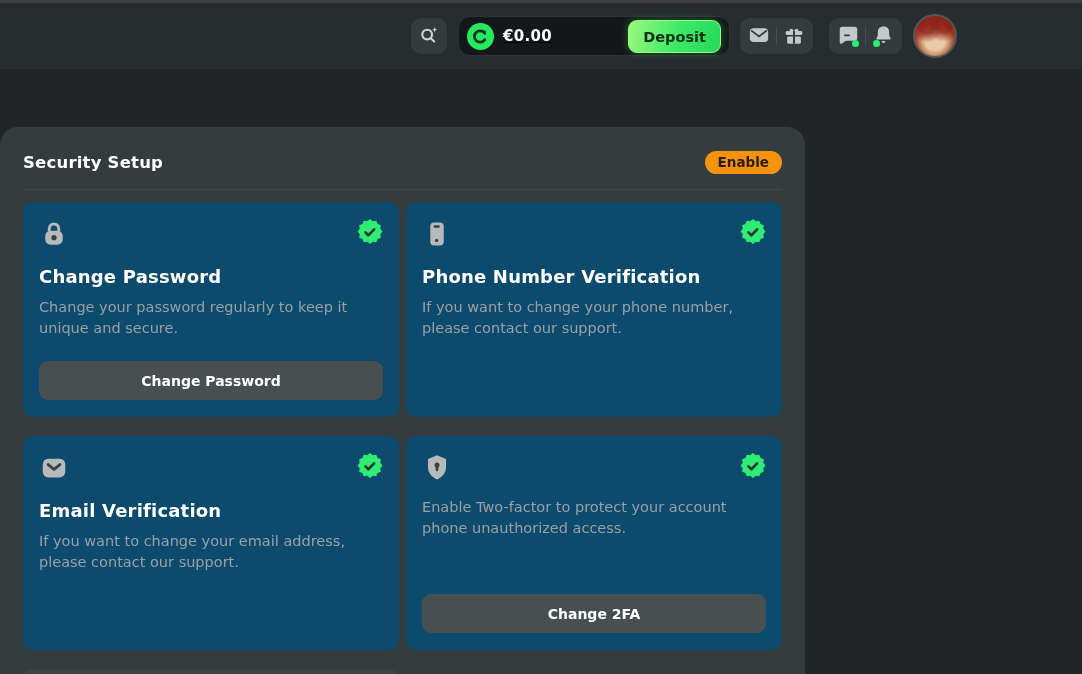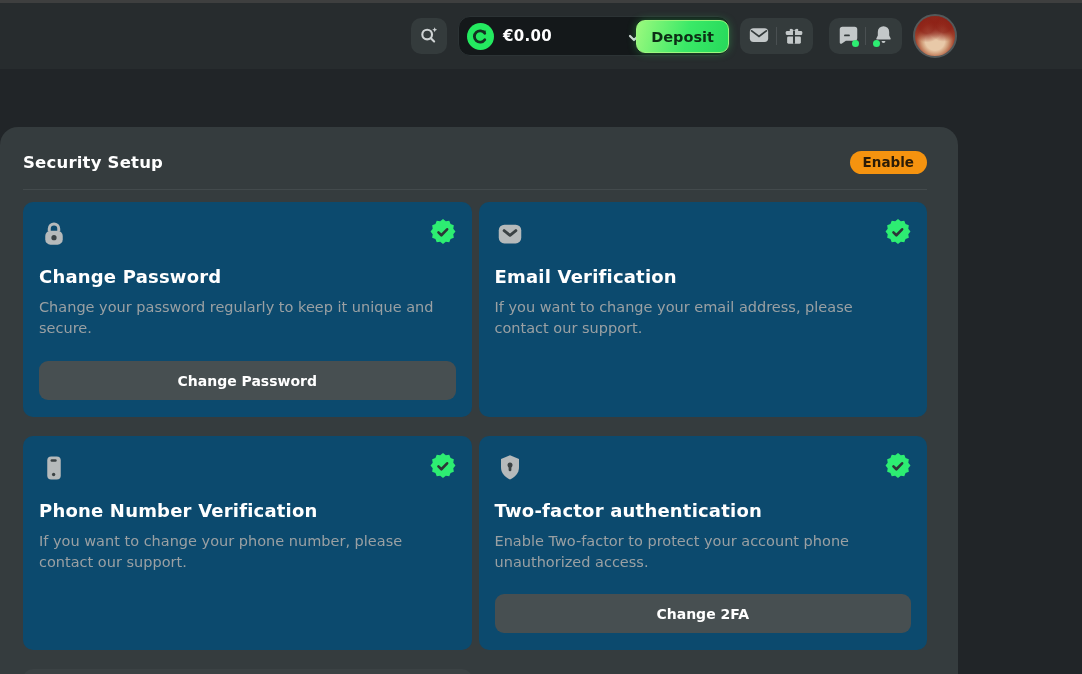--- a/index.html
+++ b/index.html
@@ -7,40 +7,40 @@
   body {
     width:1082px; height:674px; overflow:hidden; position:relative;
     background:#212528;
     font-family:"DejaVu Sans","Liberation Sans",sans-serif;
     -webkit-font-smoothing:antialiased;
   }
 
   
   .top-strip { position:absolute; top:0; left:0; right:0; height:3px; background:#3e3f3f; }
   .navbar { position:absolute; top:3px; left:0; right:0; height:66px; background:#272c2e; }
-  .nav-inner { position:absolute; left:411px; top:0; height:66px; display:flex; align-items:center; }
+  .nav-inner { position:absolute; left:411px; top:0; height:66px; display:flex; align-items:center;text-decoration:underline; }
 
   .icon-btn {
     width:36px; height:36px; border-radius:10px; background:#343b3c; border:none;
     display:flex; align-items:center; justify-content:center; cursor:pointer; padding:0;
   }
 
   .balance-pill {
     margin-left:11px; width:272px; height:40px; background:#14181a;
     border:1px solid #2c3335; border-radius:12px;
     display:flex; align-items:center; padding-left:8px; position:relative;
   }
   .coin {
     width:27px; height:27px; border-radius:50%; background:#24ea60;
     display:flex; align-items:center; justify-content:center; flex:0 0 auto;
   }
   .balance-text { color:#ffffff; font-weight:700; font-size:15px; margin-left:9px; letter-spacing:.3px; }
   .pill-chevron { position:absolute; right:88px; top:13px; }
   .deposit-btn {
-    position:absolute; right:0; top:3px; height:33px; padding:0 14px;
+    position:absolute; right:8px; top:3px; height:33px; padding:0 14px;
     border-radius:9px; border:1.5px solid #9df87f;
     background:linear-gradient(105deg,#9bf97e 0%,#3ae967 55%,#26d95b 100%);
     color:#0d2f16; font-weight:800; font-size:14.5px; cursor:pointer;
     font-family:"DejaVu Sans","Liberation Sans",sans-serif;
     box-shadow:0 0 8px rgba(60,233,103,.35);
   }
 
   .icon-group {
     margin-left:10px; height:36px; border-radius:10px; background:#343b3c;
     display:flex; align-items:center; padding:0 2px;
@@ -61,22 +61,22 @@
     background:
       radial-gradient(circle at 50% 62%, #e8c9a8 0 30%, #cf9a76 42%, #a84a32 58%, #7e3224 78%, #6b2a20 100%);
     position:relative; overflow:hidden;
   }
   .avatar::after{ content:""; position:absolute; inset:0;
     background:radial-gradient(circle at 30% 25%, rgba(140,30,20,.8) 0 18%, transparent 40%),
                radial-gradient(circle at 72% 22%, rgba(140,30,20,.8) 0 18%, transparent 40%);}
 
   
   .panel {
-    position:absolute; left:0; top:127px; width:958px; height:547px;
-    background:#353c3e; border-radius:18px 18px 0 0; padding:23px 31px 0 23px; overflow:hidden;
+    position:absolute; left:0; top:127px; width:805px; height:547px;
+    background:#353c3e; border-radius:18px 18px 0 0; padding:23px 23px 0 23px; overflow:hidden;
   }
   .panel-header { display:flex; align-items:center; justify-content:space-between; height:24px; }
   .panel-title { color:#ffffff; font-size:16.5px; font-weight:700; letter-spacing:.2px; }
   .strength-badge {
     background:#f5930f; color:#2a1b07; font-size:13.5px; font-weight:700;
     padding:4px 13px; border-radius:12px; line-height:15px;
   }
   .panel-divider { height:1px; background:#434a4c; margin-top:15px; }
 
   .cards-grid {
@@ -204,66 +204,65 @@
         </svg>
       </span>
       <div class="card-title">Change Password</div>
       <div class="card-desc">Change your password regularly to keep it unique and secure.</div>
       <button class="card-btn">Change Password</button>
     </div>
 
     <div class="card">
       <span class="card-icon">
         <svg width="30" height="30" viewBox="0 0 24 24">
-          <rect x="3" y="4.5" width="18" height="15" rx="4.5" fill="#b6babb"></rect>
-          <path d="M7.3 9.3l4.7 3.8 4.7-3.8" stroke="#3b4244" stroke-width="2.3" fill="none" stroke-linecap="round" stroke-linejoin="round"></path>
-        </svg>
-      </span>
-      <span class="verified-badge">
-        <svg width="26" height="26" viewBox="0 0 24 24">
-          <path d="M12 0l2.6 2 3.2-.5 1.2 3 3 1.2-.5 3.2 2 2.6-2 2.6.5 3.2-3 1.2-1.2 3-3.2-.5-2.6 2-2.6-2-3.2.5-1.2-3-3-1.2.5-3.2-2-2.6 2-2.6-.5-3.2 3-1.2 1.2-3 3.2.5z" fill="#2ded72"></path>
-          <path d="M7.8 12.3l2.7 2.7 5.3-5.5" stroke="#2c3537" stroke-width="2.4" fill="none" stroke-linecap="round" stroke-linejoin="round"></path>
-        </svg>
-      </span>
-      <div class="card-title">Email Verification</div>
-      <div class="card-desc">If you want to change your email address, please contact our support.</div>
-    </div>
-
-    <div class="card">
-      <span class="card-icon">
-        <svg width="30" height="30" viewBox="0 0 24 24">
           <rect x="6.6" y="2.8" width="10.8" height="18.4" rx="3.2" fill="#b6babb"></rect>
           <line x1="10.2" y1="6" x2="13.2" y2="6" stroke="#3b4244" stroke-width="1.9" stroke-linecap="round"></line>
           <circle cx="11.7" cy="17.2" r="1.35" fill="#3b4244"></circle>
         </svg>
       </span>
       <span class="verified-badge">
         <svg width="26" height="26" viewBox="0 0 24 24">
           <path d="M12 0l2.6 2 3.2-.5 1.2 3 3 1.2-.5 3.2 2 2.6-2 2.6.5 3.2-3 1.2-1.2 3-3.2-.5-2.6 2-2.6-2-3.2.5-1.2-3-3-1.2.5-3.2-2-2.6 2-2.6-.5-3.2 3-1.2 1.2-3 3.2.5z" fill="#2ded72"></path>
           <path d="M7.8 12.3l2.7 2.7 5.3-5.5" stroke="#2c3537" stroke-width="2.4" fill="none" stroke-linecap="round" stroke-linejoin="round"></path>
         </svg>
       </span>
       <div class="card-title">Phone Number Verification</div>
       <div class="card-desc">If you want to change your phone number, please contact our support.</div>
     </div>
 
     <div class="card">
       <span class="card-icon">
         <svg width="30" height="30" viewBox="0 0 24 24">
+          <rect x="3" y="4.5" width="18" height="15" rx="4.5" fill="#b6babb"></rect>
+          <path d="M7.3 9.3l4.7 3.8 4.7-3.8" stroke="#3b4244" stroke-width="2.3" fill="none" stroke-linecap="round" stroke-linejoin="round"></path>
+        </svg>
+      </span>
+      <span class="verified-badge">
+        <svg width="26" height="26" viewBox="0 0 24 24">
+          <path d="M12 0l2.6 2 3.2-.5 1.2 3 3 1.2-.5 3.2 2 2.6-2 2.6.5 3.2-3 1.2-1.2 3-3.2-.5-2.6 2-2.6-2-3.2.5-1.2-3-3-1.2.5-3.2-2-2.6 2-2.6-.5-3.2 3-1.2 1.2-3 3.2.5z" fill="#2ded72"></path>
+          <path d="M7.8 12.3l2.7 2.7 5.3-5.5" stroke="#2c3537" stroke-width="2.4" fill="none" stroke-linecap="round" stroke-linejoin="round"></path>
+        </svg>
+      </span>
+      <div class="card-title">Email Verification</div>
+      <div class="card-desc">If you want to change your email address, please contact our support.</div>
+    </div>
+
+    <div class="card">
+      <span class="card-icon">
+        <svg width="30" height="30" viewBox="0 0 24 24">
           <path d="M12 1.8l7.2 3v6.4c0 4.9-2.9 7.9-7.2 10-4.3-2.1-7.2-5.1-7.2-10V4.8z" fill="#b6babb"></path>
           <circle cx="12" cy="9.6" r="2" fill="#3b4244"></circle>
           <rect x="10.9" y="10.2" width="2.2" height="4.4" rx="1.1" fill="#3b4244"></rect>
         </svg>
       </span>
       <span class="verified-badge">
         <svg width="26" height="26" viewBox="0 0 24 24">
           <path d="M12 0l2.6 2 3.2-.5 1.2 3 3 1.2-.5 3.2 2 2.6-2 2.6.5 3.2-3 1.2-1.2 3-3.2-.5-2.6 2-2.6-2-3.2.5-1.2-3-3-1.2.5-3.2-2-2.6 2-2.6-.5-3.2 3-1.2 1.2-3 3.2.5z" fill="#2ded72"></path>
           <path d="M7.8 12.3l2.7 2.7 5.3-5.5" stroke="#2c3537" stroke-width="2.4" fill="none" stroke-linecap="round" stroke-linejoin="round"></path>
         </svg>
       </span>
-      <div class="card-title">Two-factor authentication</div>
       <div class="card-desc">Enable Two-factor to protect your account phone unauthorized access.</div>
       <button class="card-btn">Change 2FA</button>
     </div>
 
     <div class="card-stub"></div>
   </div>
 </div>
 
 </body></html>

